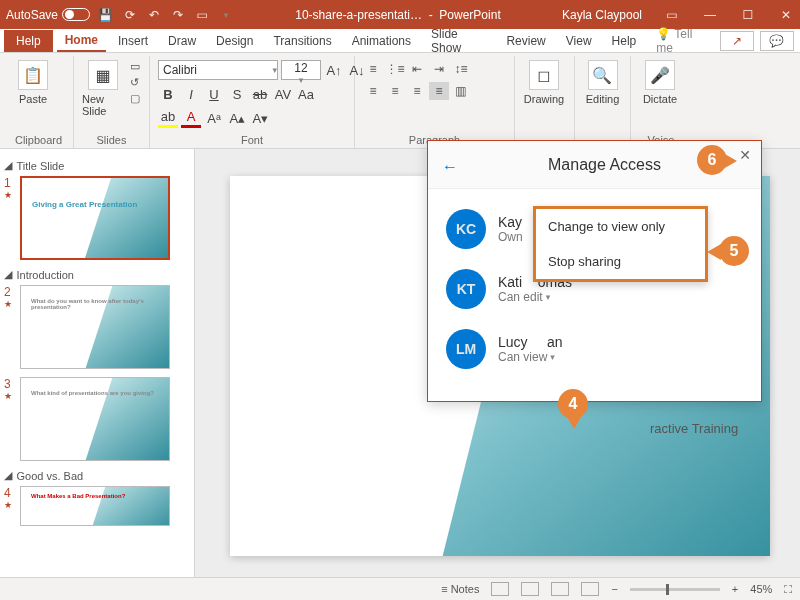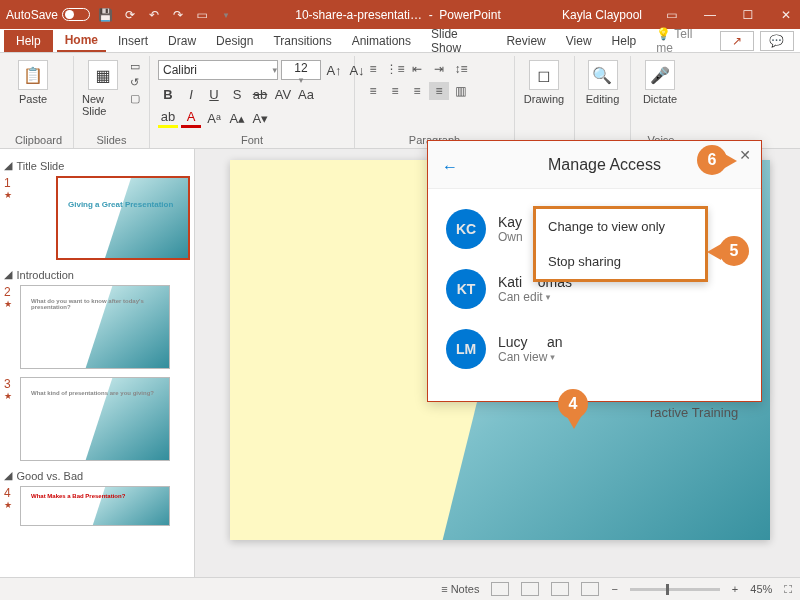--- a/index.html
+++ b/index.html
@@ -36,25 +36,25 @@
 .viewbtn { width:18px; height:14px; border:1px solid #aaa; }
 .zoom-track { width:90px; height:3px; background:#c7c7c7; position:relative;}
 .zoom-thumb { position:absolute; left:40%; top:-4px; width:3px; height:11px; background:#666;}
 .workspace { position:absolute; top:149px; left:0; right:0; bottom:23px; display:flex; background:#eeeded;}
 .thumb-pane { width:195px; background:#fff; border-right:1px solid #d4d4d4; overflow:hidden; padding:6px 4px; font-size:11px;}
 .section-head { display:flex; align-items:center; gap:4px; color:#555; margin:4px 0;}
 .thumb { display:flex; gap:6px; margin-bottom:8px; align-items:flex-start;}
 .thumb-num { width:10px; color:#B7472A; font-size:12px;}
 .thumb-star { color:#B7472A; font-size:9px; }
 .thumb-img { width:150px; height:84px; background:#fff; border:1px solid #bbb; position:relative; overflow:hidden;}
-.thumb-img.sel { border:2px solid #C43E1C;margin-left:36px;}
+.thumb-img.sel { border:2px solid #C43E1C;}
 .thumb-shape { position:absolute; right:-20px; top:0; bottom:0; width:90px; background:linear-gradient(135deg,#b8e0e3,#2d8a99); transform:skewX(-18deg);}
 .thumb-title { position:absolute; left:10px; top:22px; font-size:8px; color:#3a9bb5; font-weight:600;}
 .slide-area { flex:1; position:relative; display:flex; align-items:center; justify-content:center;}
-.main-slide { position:absolute; left:35px; top:11px; width:540px; height:380px; background:#fef9c3; box-shadow:0 2px 8px rgba(0,0,0,.2); overflow:hidden;}
+.main-slide { position:absolute; left:35px; top:27px; width:540px; height:380px; background:#ffffff; box-shadow:0 2px 8px rgba(0,0,0,.2); overflow:hidden;}
 .main-accent { position:absolute; right:-80px; top:-30px; bottom:-30px; width:360px; background:linear-gradient(135deg,#cde9ec 0%,#7cc0ca 40%,#2d8a99 100%); transform:skewX(-14deg);}
 .main-title { position:absolute; left:370px; top:140px; font-size:38px; color:#3596ab; font-weight:400;}
 .main-sub { position:absolute; left:420px; top:245px; font-size:13px; color:#555;}
 .dialog { position:absolute; left:232px; top:-9px; width:335px; background:#fff; border:1px solid #C43E1C; box-shadow:0 3px 12px rgba(0,0,0,.18);}
 .dialog-header { height:48px; display:flex; align-items:center; justify-content:space-between; padding:0 14px; border-bottom:1px solid #eee; background:#fafafa;}
 .manage-title{ font-size:16px; color:#333; margin-left:20px;}
 .back-arrow{ color:#0078d4; font-size:16px;}
 .close-x { color:#666; font-size:14px; }
 .dialog-body { padding:10px 18px 22px 18px;}
 .person { display:flex; align-items:center; gap:12px; padding:10px 0;}

